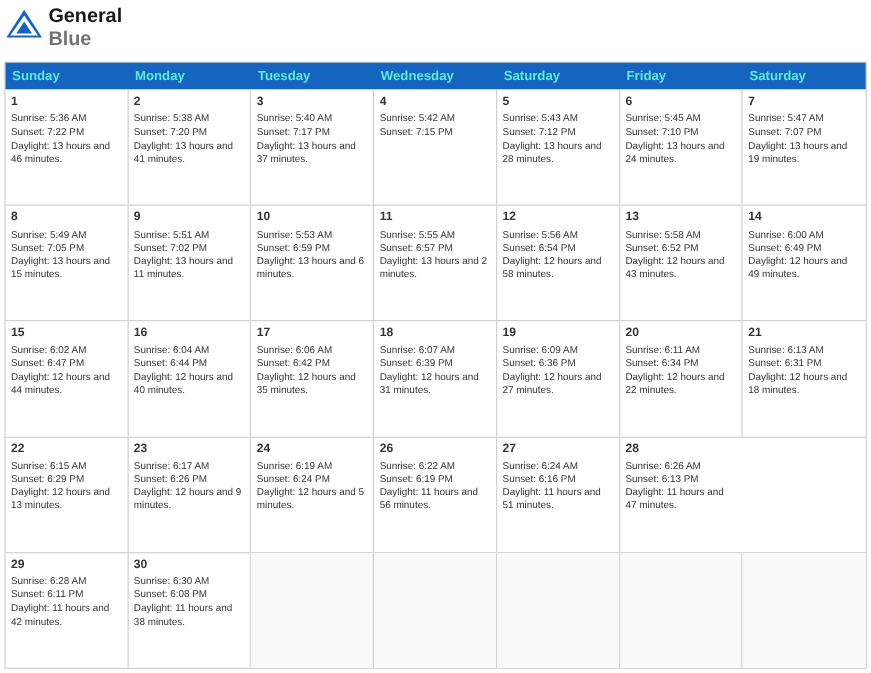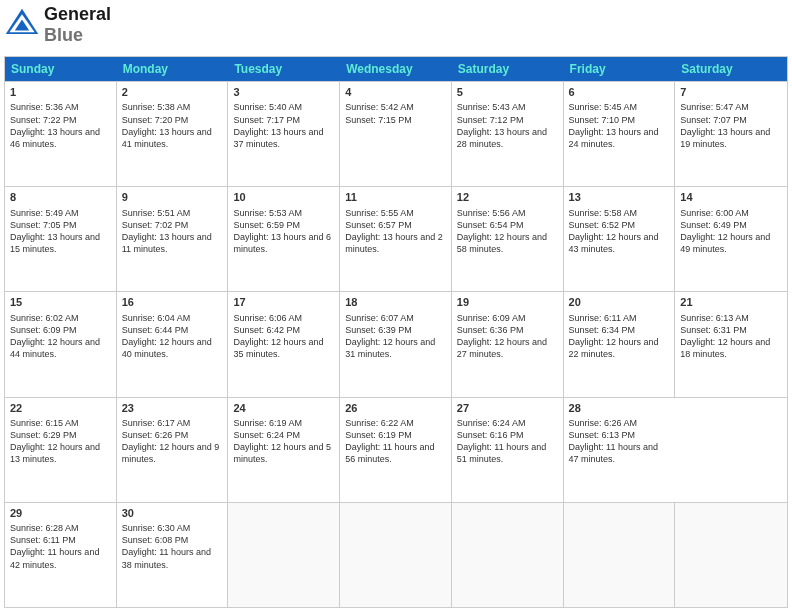--- a/index.html
+++ b/index.html
@@ -217,21 +217,21 @@
             <span class="day-num">14</span>
             <div class="cell-text">Sunrise: 6:00 AM</div>
             <div class="cell-text">Sunset: 6:49 PM</div>
             <div class="cell-text">Daylight: 12 hours and 49 minutes.</div>
           </div>
         </div>
         <div class="cal-row">
           <div class="cal-cell">
             <span class="day-num">15</span>
             <div class="cell-text">Sunrise: 6:02 AM</div>
-            <div class="cell-text">Sunset: 6:09 PM</div>
+            <div class="cell-text">Sunset: 6:47 PM</div>
             <div class="cell-text">Daylight: 12 hours and 44 minutes.</div>
           </div>
           <div class="cal-cell">
             <span class="day-num">16</span>
             <div class="cell-text">Sunrise: 6:04 AM</div>
             <div class="cell-text">Sunset: 6:44 PM</div>
             <div class="cell-text">Daylight: 12 hours and 40 minutes.</div>
           </div>
           <div class="cal-cell">
             <span class="day-num">17</span>

